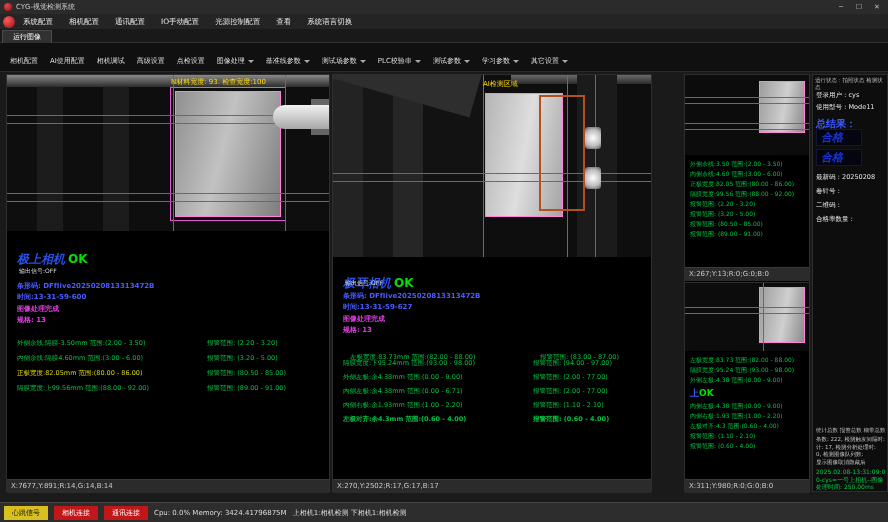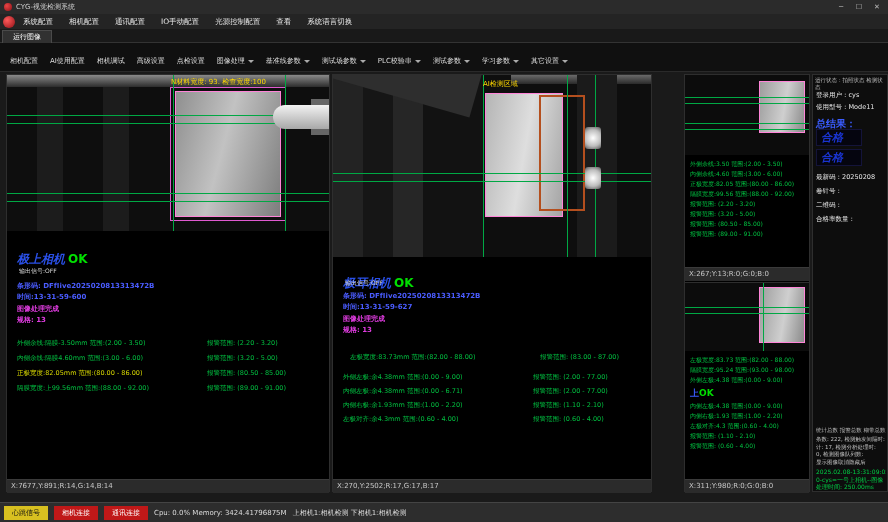--- a/index.html
+++ b/index.html
@@ -282,33 +282,37 @@
       </div>
       <div class="sig" style="top:22px;">输出信号:OFF</div>
       <div class="bluetxt" style="top:34px;">条形码: DFfIive2025020813313472B</div>
       <div class="bluetxt" style="top:45px;">时间:13-31-59-627</div>
       <div class="magtxt" style="top:57px;">图像处理完成</div>
       <div class="magtxt" style="top:68px;">规格: 13</div>
       <div class="mrow" style="top:96px;margin-left:7px;">
         <span class="mval">左极宽度:83.73mm 范围:(82.00 - 88.00)</span>
         <span class="malarm">报警范围: (83.00 - 87.00)</span>
       </div>
+      <div class="mrow" style="top:102px;">
+        <span class="mval">隔膜宽度:下95.24mm 范围:(93.00 - 98.00)</span>
+        <span class="malarm">报警范围: (94.00 - 97.00)</span>
+      </div>
       <div class="mrow" style="top:116px;">
         <span class="mval">外侧左极:余4.38mm 范围:(0.00 - 9.00)</span>
         <span class="malarm">报警范围: (2.00 - 77.00)</span>
       </div>
       <div class="mrow" style="top:130px;">
         <span class="mval">内侧左极:余4.38mm 范围:(0.00 - 6.71)</span>
         <span class="malarm">报警范围: (2.00 - 77.00)</span>
       </div>
       <div class="mrow" style="top:144px;">
         <span class="mval">内侧右极:余1.93mm 范围:(1.00 - 2.20)</span>
         <span class="malarm">报警范围: (1.10 - 2.10)</span>
       </div>
-      <div class="mrow" style="top:158px;">
+      <div class="mrow" style="top:158px;font-weight:bold;">
         <span class="mval">左极对齐:余4.3mm 范围:(0.60 - 4.00)</span>
         <span class="malarm">报警范围: (0.60 - 4.00)</span>
       </div>
     </div>
     <div class="coord-bar" style="top:404px;">X:270,Y:2502;R:17,G:17,B:17</div>
   </div>
 
   <div class="abs preview" style="left:684px;top:74px;width:126px;height:228px;">
     <div class="thumb" style="left:0;top:0;width:124px;height:80px;">
       <div class="plate"></div>

